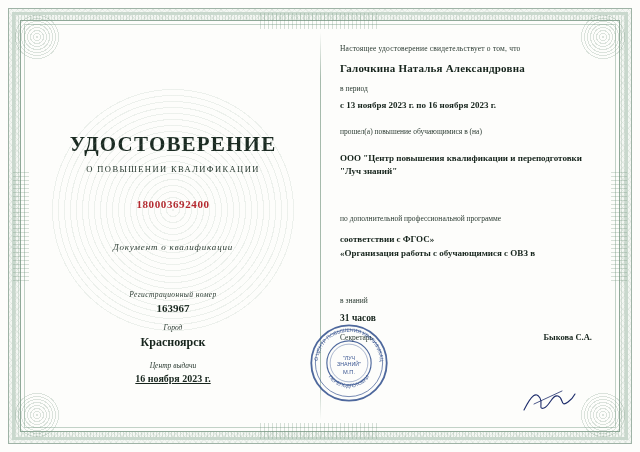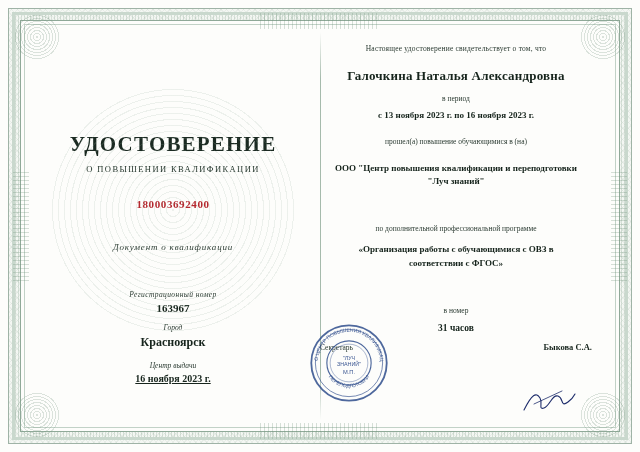--- a/index.html
+++ b/index.html
@@ -122,22 +122,22 @@
   .pane-left {
     position: relative;
     width: 50%;
     box-sizing: border-box;
     padding: 18px 16px 14px 16px;
   }
   .pane-right {
     position: relative;
     width: 50%;
     box-sizing: border-box;
-    padding: 18px 22px 14px 0;
-    text-align: center;
+    padding: 18px 22px 14px 20px;
+    text-align: left;
   }
   .divider {
     position: absolute;
     left: 50%;
     top: 6px;
     bottom: 6px;
     width: 1px;
     background: linear-gradient(to bottom, rgba(150,175,158,0) 0%, rgba(150,175,158,0.85) 12%, rgba(150,175,158,0.85) 88%, rgba(150,175,158,0) 100%);
   }
 
@@ -230,24 +230,24 @@
     text-decoration: underline;
   }
 
   
   .r-lead {
     font-size: 7.5px;
     color: #2a3a31;
     letter-spacing: .2px;
   }
   .r-name {
-    font-size: 13px;
-    font-weight: 700;
-    color: #16241c;
-    margin-top: 15px;
+    font-size: 11px;
+    font-weight: 700;
+    color: #16241c;
+    margin-top: 9px;
     letter-spacing: .2px;
   }
   .r-period-label {
     font-size: 7.5px;
     color: #2a3a31;
     margin-top: 10px;
   }
   .r-period-value {
     font-size: 9px;
     font-weight: 700;
@@ -377,24 +377,24 @@
       <div class="r-name">Галочкина Наталья Александровна</div>
       <div class="r-period-label">в период</div>
       <div class="r-period-value">с 13 ноября 2023 г. по 16 ноября 2023 г.</div>
       <div class="r-passed">прошел(а) повышение обучающимися в (на)</div>
       <div class="r-org">
         <div>ООО "Центр повышения квалификации и переподготовки</div>
         <div>"Луч знаний"</div>
       </div>
       <div class="r-prog-label">по дополнительной профессиональной программе</div>
       <div class="r-prog-value">
+        <div>соответствии с ФГОС»</div>
         <div>«Организация работы с обучающимися с ОВЗ в</div>
-        <div>соответствии с ФГОС»</div>
       </div>
-      <div class="r-volume-label">в номер</div>
+      <div class="r-volume-label">в знаний</div>
       <div class="r-volume-value">31 часов</div>
 
       <div class="sign-row second">
         <div class="sign-role">Секретарь</div>
         <div class="sign-person">Быкова С.А.</div>
       </div>
     </div>
   </div>
 
   <svg class="signature" viewBox="0 0 54 28">

